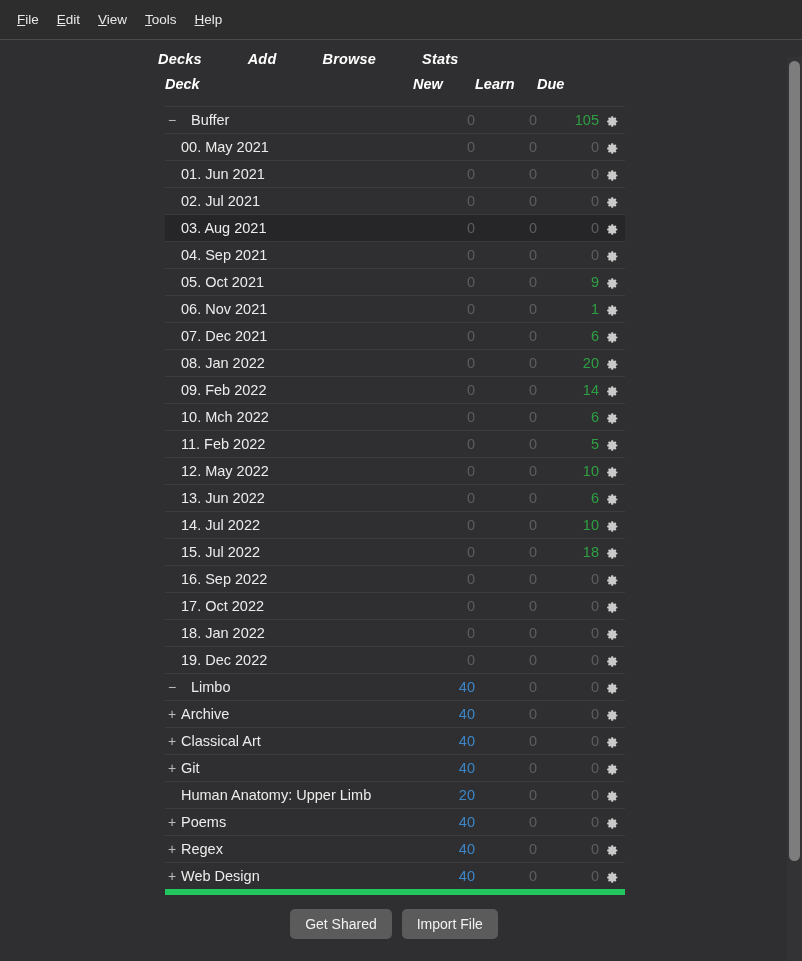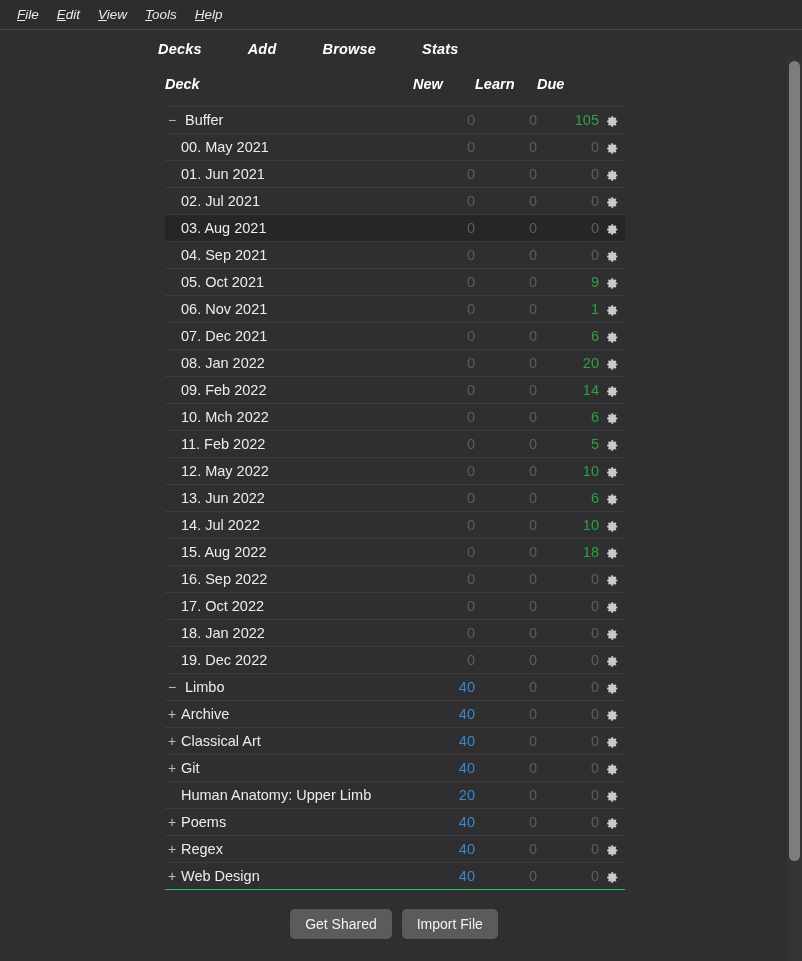--- a/index.html
+++ b/index.html
@@ -11,28 +11,27 @@
     height: 961px;
     background: #2f2f31;
     font-family: "Liberation Sans", sans-serif;
     color: #e8e8e8;
     overflow: hidden;
     position: relative;
   }
 
   
   #menubar {
-    height: 30px;
+    height: 40px;
     background: #2d2d2d;
     border-bottom: 1px solid #4a4a4a;
     display: flex;
     align-items: center;
     padding-left: 8px;
     box-sizing: border-box;
-    font-style: italic;
   }
   .menu-item {
     font-size: 13.5px;
     color: #e9e9e9;
     padding: 2px 9px;
     cursor: default;
     white-space: nowrap;
   }
   .menu-item .ak { text-decoration: underline; }
 
@@ -88,21 +87,21 @@
   th.col-deck { text-align: left; padding-left: 2px; }
   th.col-new  { width: 62px; padding-right: 6px; }
   th.col-learn{ width: 62px; padding-right: 6px; }
   th.col-due  { width: 62px; padding-right: 6px; }
   th.col-gear { width: 26px; }
 
   #deck-table tbody tr {
     border-top: 1px solid #3c3c3e;
   }
   #deck-table tbody tr:last-child {
-    border-bottom: 1px solid #22c55e;
+    border-bottom: 6px solid #22c55e;
   }
   #deck-table tbody tr.hovered {
     background: #262628;
   }
   #deck-table td {
     padding: 4px 0;
     font-size: 14.5px;
     height: 18px;
     vertical-align: middle;
   }
@@ -113,21 +112,21 @@
   }
   .collapse-toggle {
     display: inline-block;
     width: 14px;
     color: #bdbdbd;
     text-align: center;
     cursor: pointer;
     font-size: 14px;
   }
   .name-text { cursor: pointer; }
-  .lvl0 .name-text { margin-left: 6px; }
+  .lvl0 .name-text { margin-left: 12px; }
   .lvl1 { padding-left: 24px; }
   .lvl1 .name-text { margin-left: 2px; }
 
   td.c-num {
     text-align: right;
     padding-right: 6px;
     font-size: 14.5px;
     white-space: nowrap;
   }
   .num-zero { color: #5d5d5d; }
@@ -355,21 +354,21 @@
         <tr>
           <td class="c-name lvl1"><span class="collapse-toggle"></span><span class="name-text">14. Jul 2022</span></td>
           <td class="c-num num-zero">0</td>
           <td class="c-num num-zero">0</td>
           <td class="c-num num-due">10</td>
           <td class="c-gear"><span class="gear"><svg width="13" height="13" viewBox="0 0 24 24">
                 <path fill="#c9c9c9" d="M12 8.2a3.8 3.8 0 1 0 0 7.6 3.8 3.8 0 0 0 0-7.6zm0 5.9a2.1 2.1 0 1 1 0-4.2 2.1 2.1 0 0 1 0 4.2zM21 13.6v-3.2l-2.3-.4a7 7 0 0 0-.7-1.7l1.3-1.9-2.2-2.2-1.9 1.3a7 7 0 0 0-1.7-.7L13.1 2.4H9.9l-.4 2.4a7 7 0 0 0-1.7.7L5.9 4.2 3.7 6.4l1.3 1.9a7 7 0 0 0-.7 1.7l-2.3.4v3.2l2.3.4c.17.6.4 1.17.7 1.7l-1.3 1.9 2.2 2.2 1.9-1.3c.53.3 1.1.53 1.7.7l.4 2.3h3.2l.4-2.3c.6-.17 1.17-.4 1.7-.7l1.9 1.3 2.2-2.2-1.3-1.9c.3-.53.53-1.1.7-1.7l2.3-.4z"></path>
               </svg></span></td>
         </tr>
         <tr>
-          <td class="c-name lvl1"><span class="collapse-toggle"></span><span class="name-text">15. Aug 2022</span></td>
+          <td class="c-name lvl1"><span class="collapse-toggle"></span><span class="name-text">15. Jul 2022</span></td>
           <td class="c-num num-zero">0</td>
           <td class="c-num num-zero">0</td>
           <td class="c-num num-due">18</td>
           <td class="c-gear"><span class="gear"><svg width="13" height="13" viewBox="0 0 24 24">
                 <path fill="#c9c9c9" d="M12 8.2a3.8 3.8 0 1 0 0 7.6 3.8 3.8 0 0 0 0-7.6zm0 5.9a2.1 2.1 0 1 1 0-4.2 2.1 2.1 0 0 1 0 4.2zM21 13.6v-3.2l-2.3-.4a7 7 0 0 0-.7-1.7l1.3-1.9-2.2-2.2-1.9 1.3a7 7 0 0 0-1.7-.7L13.1 2.4H9.9l-.4 2.4a7 7 0 0 0-1.7.7L5.9 4.2 3.7 6.4l1.3 1.9a7 7 0 0 0-.7 1.7l-2.3.4v3.2l2.3.4c.17.6.4 1.17.7 1.7l-1.3 1.9 2.2 2.2 1.9-1.3c.53.3 1.1.53 1.7.7l.4 2.3h3.2l.4-2.3c.6-.17 1.17-.4 1.7-.7l1.9 1.3 2.2-2.2-1.3-1.9c.3-.53.53-1.1.7-1.7l2.3-.4z"></path>
               </svg></span></td>
         </tr>
         <tr>
           <td class="c-name lvl1"><span class="collapse-toggle"></span><span class="name-text">16. Sep 2022</span></td>
           <td class="c-num num-zero">0</td>

